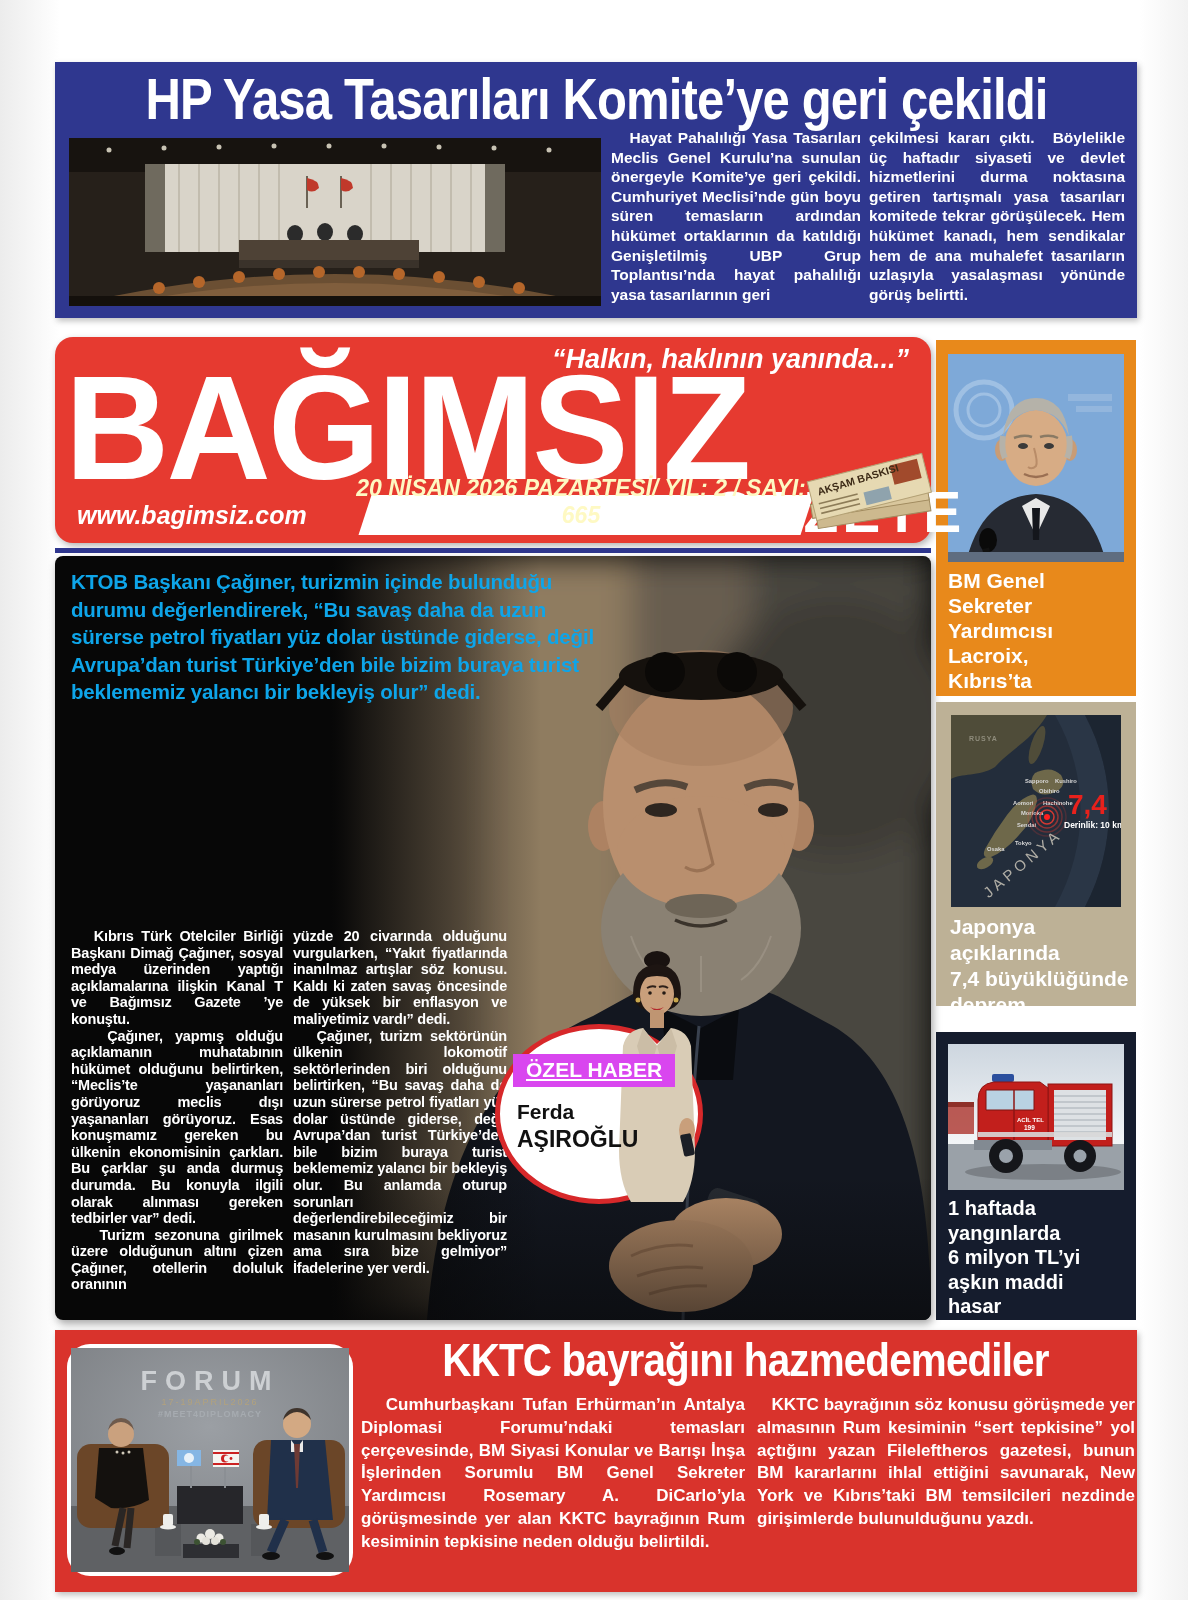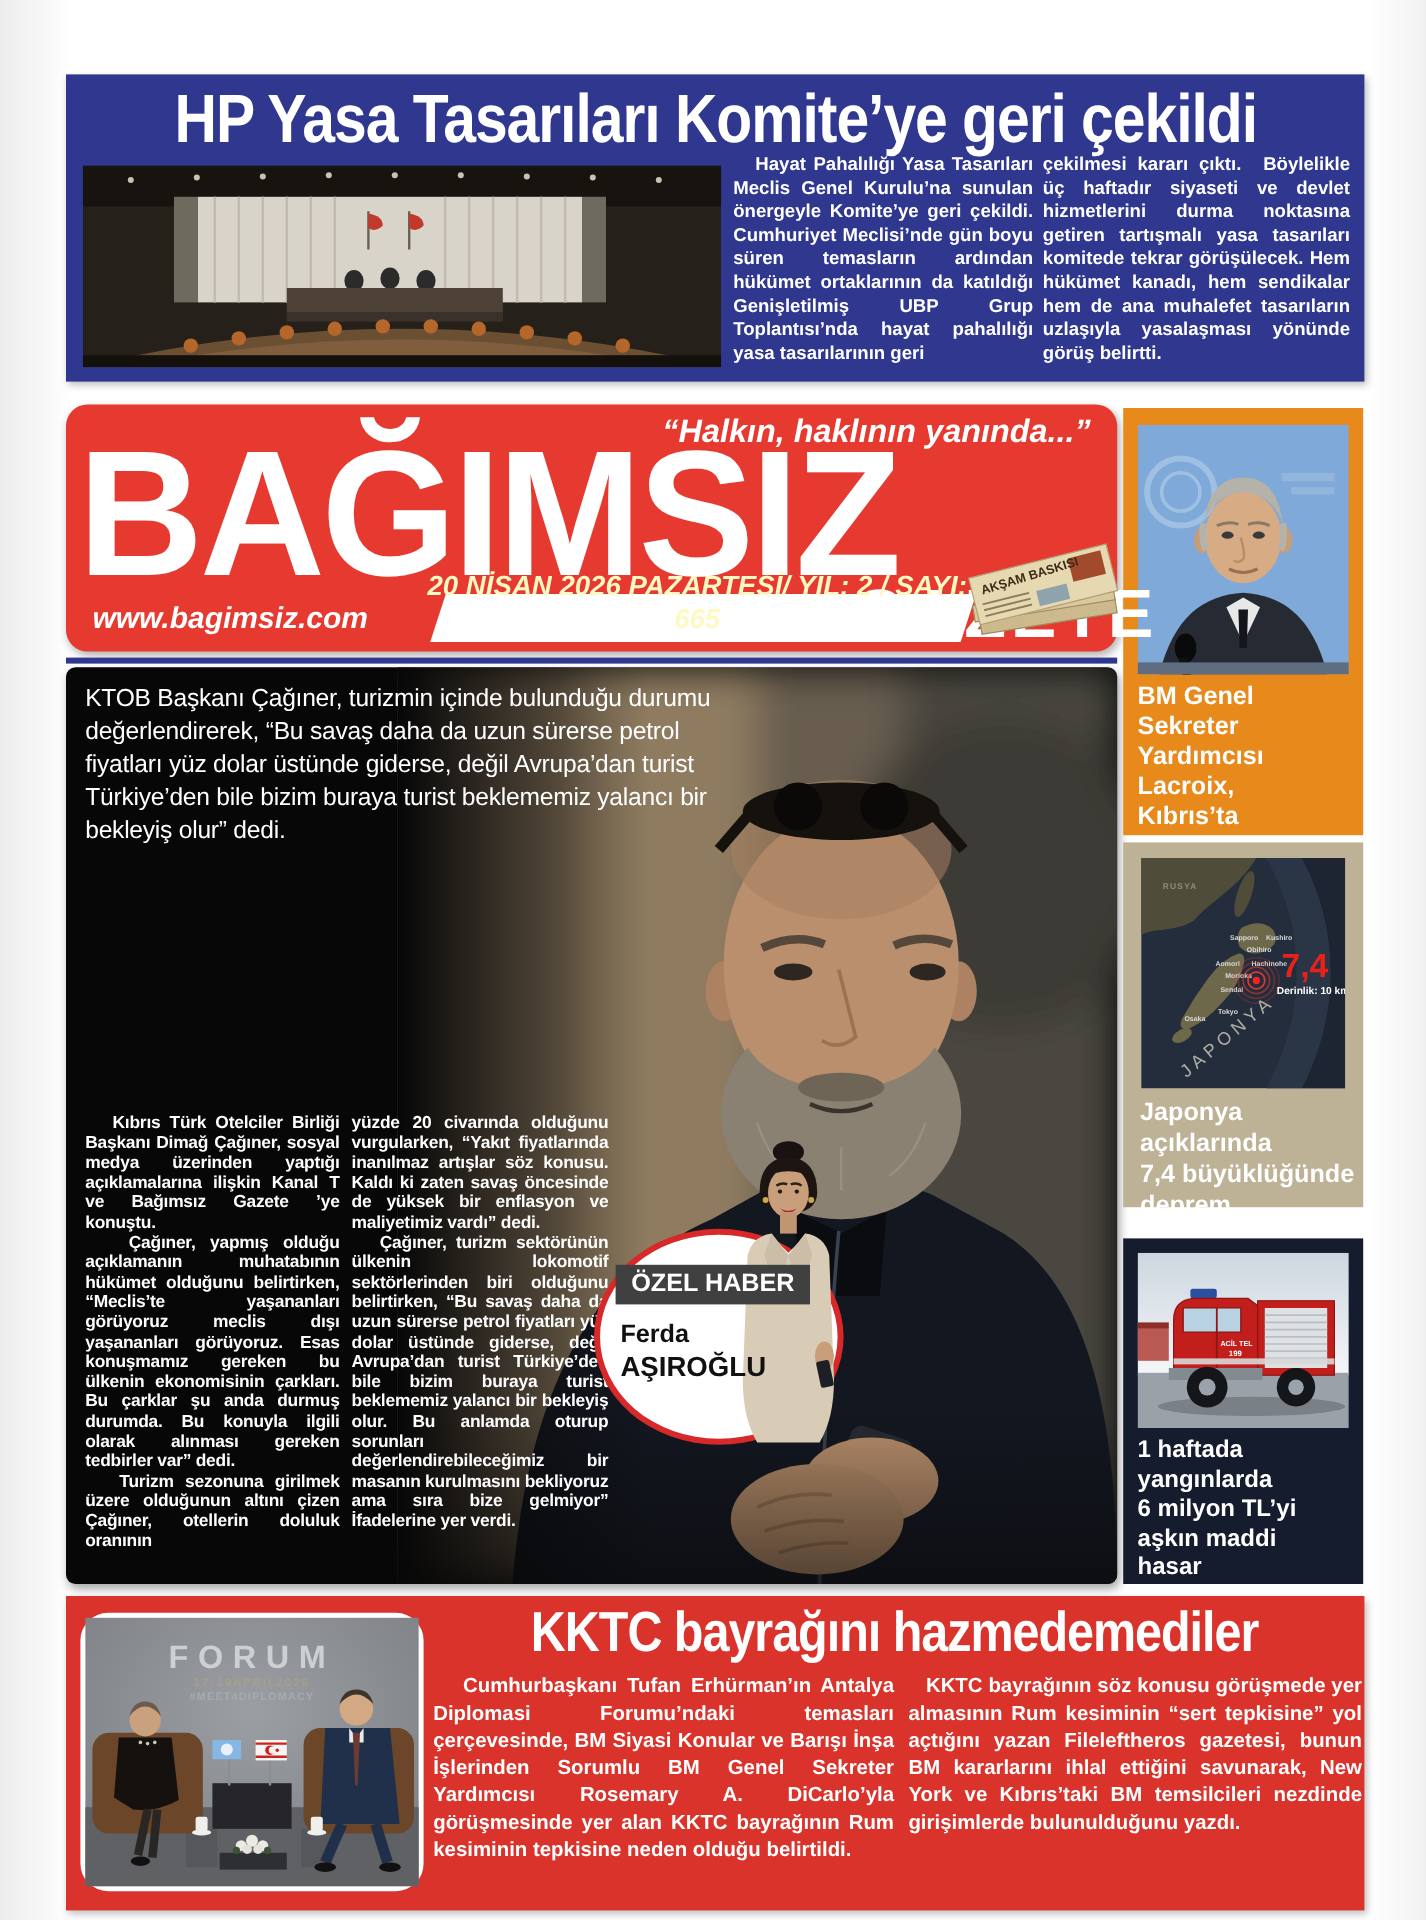--- a/index.html
+++ b/index.html
@@ -22,26 +22,26 @@
   .brand{left:10px;top:16px;color:#fff;font-weight:800;font-size:149px;line-height:1;letter-spacing:-3px;transform:scaleX(.97);transform-origin:0 0;}
   .site{left:22px;bottom:13px;color:#fff;font-style:italic;font-weight:800;font-size:25px;z-index:3;}
   .dateband{left:310px;bottom:8px;width:442px;height:40px;background:#fff;transform:skewX(-18deg);z-index:2;}
   .datetext{left:296px;bottom:14px;width:460px;text-align:center;color:#fef9c3;font-style:italic;font-weight:800;font-size:23px;z-index:3;}
   .gazete{left:655px;bottom:-2px;color:#fff;font-weight:800;font-size:57px;letter-spacing:4px;z-index:2;}
   .npstack{right:-12px;bottom:-8px;width:142px;height:106px;z-index:4;}
   .blue-rule{left:55px;top:548px;width:876px;height:5px;background:#2f378f;}
   
   .main-box{left:55px;top:556px;width:876px;height:764px;background:#070707;border-radius:8px;overflow:hidden;box-shadow:2px 4px 8px rgba(0,0,0,.35);}
   .main-photo{left:276px;top:0;width:600px;height:764px;z-index:1;}
-  .main-intro{left:16px;top:12px;width:548px;color:#ffffff;font-size:20.5px;line-height:27.5px;z-index:3;letter-spacing:-.2px;}
+  .main-intro{left:16px;top:12px;width:548px;color:#0ea5e9;font-size:20.5px;line-height:27.5px;z-index:3;letter-spacing:-.2px;font-weight:bold;}
   .main-headline{left:8px;top:118px;z-index:3;color:#ffe70d;font-weight:800;font-size:113px;line-height:113px;letter-spacing:-2px;}
   .main-col1{left:16px;top:372px;width:212px;font-size:14.5px;line-height:16.6px;letter-spacing:-.2px;z-index:3;}
   .main-col2{left:238px;top:372px;width:214px;font-size:14.5px;line-height:16.6px;letter-spacing:-.2px;z-index:3;}
   .oval{left:440px;top:468px;width:208px;height:180px;background:#fff;border:5px solid #d7282a;border-radius:50%;z-index:4;box-sizing:border-box;}
-  .oval-blue{left:458px;top:498px;background:#404040;color:#fff;font-weight:800;font-size:21px;padding:4px 13px 5px;z-index:6;}
+  .oval-blue{left:458px;top:498px;background:#d946ef;color:#fff;font-weight:800;font-size:21px;padding:4px 13px 5px;z-index:6;text-decoration:underline;}
   .oval-first{left:462px;top:544px;color:#111;font-weight:700;font-size:21px;z-index:6;}
   .oval-last{left:462px;top:570px;color:#111;font-weight:800;font-size:23px;z-index:6;}
   .reporter{left:548px;top:392px;width:108px;height:256px;z-index:5;}
   
   .side-orange{left:936px;top:340px;width:200px;height:356px;background:#e8891b;}
   .side-tan{left:936px;top:702px;width:200px;height:304px;background:#bdb196;}
   .side-navy{left:936px;top:1032px;width:200px;height:288px;background:#151c2d;}
   .side-photo1{left:12px;top:14px;width:176px;height:208px;}
   .side-text1{left:12px;top:228px;color:#fff;font-weight:800;font-size:21px;line-height:25px;white-space:pre-line;}
   .side-map{left:15px;top:13px;width:170px;height:192px;}

